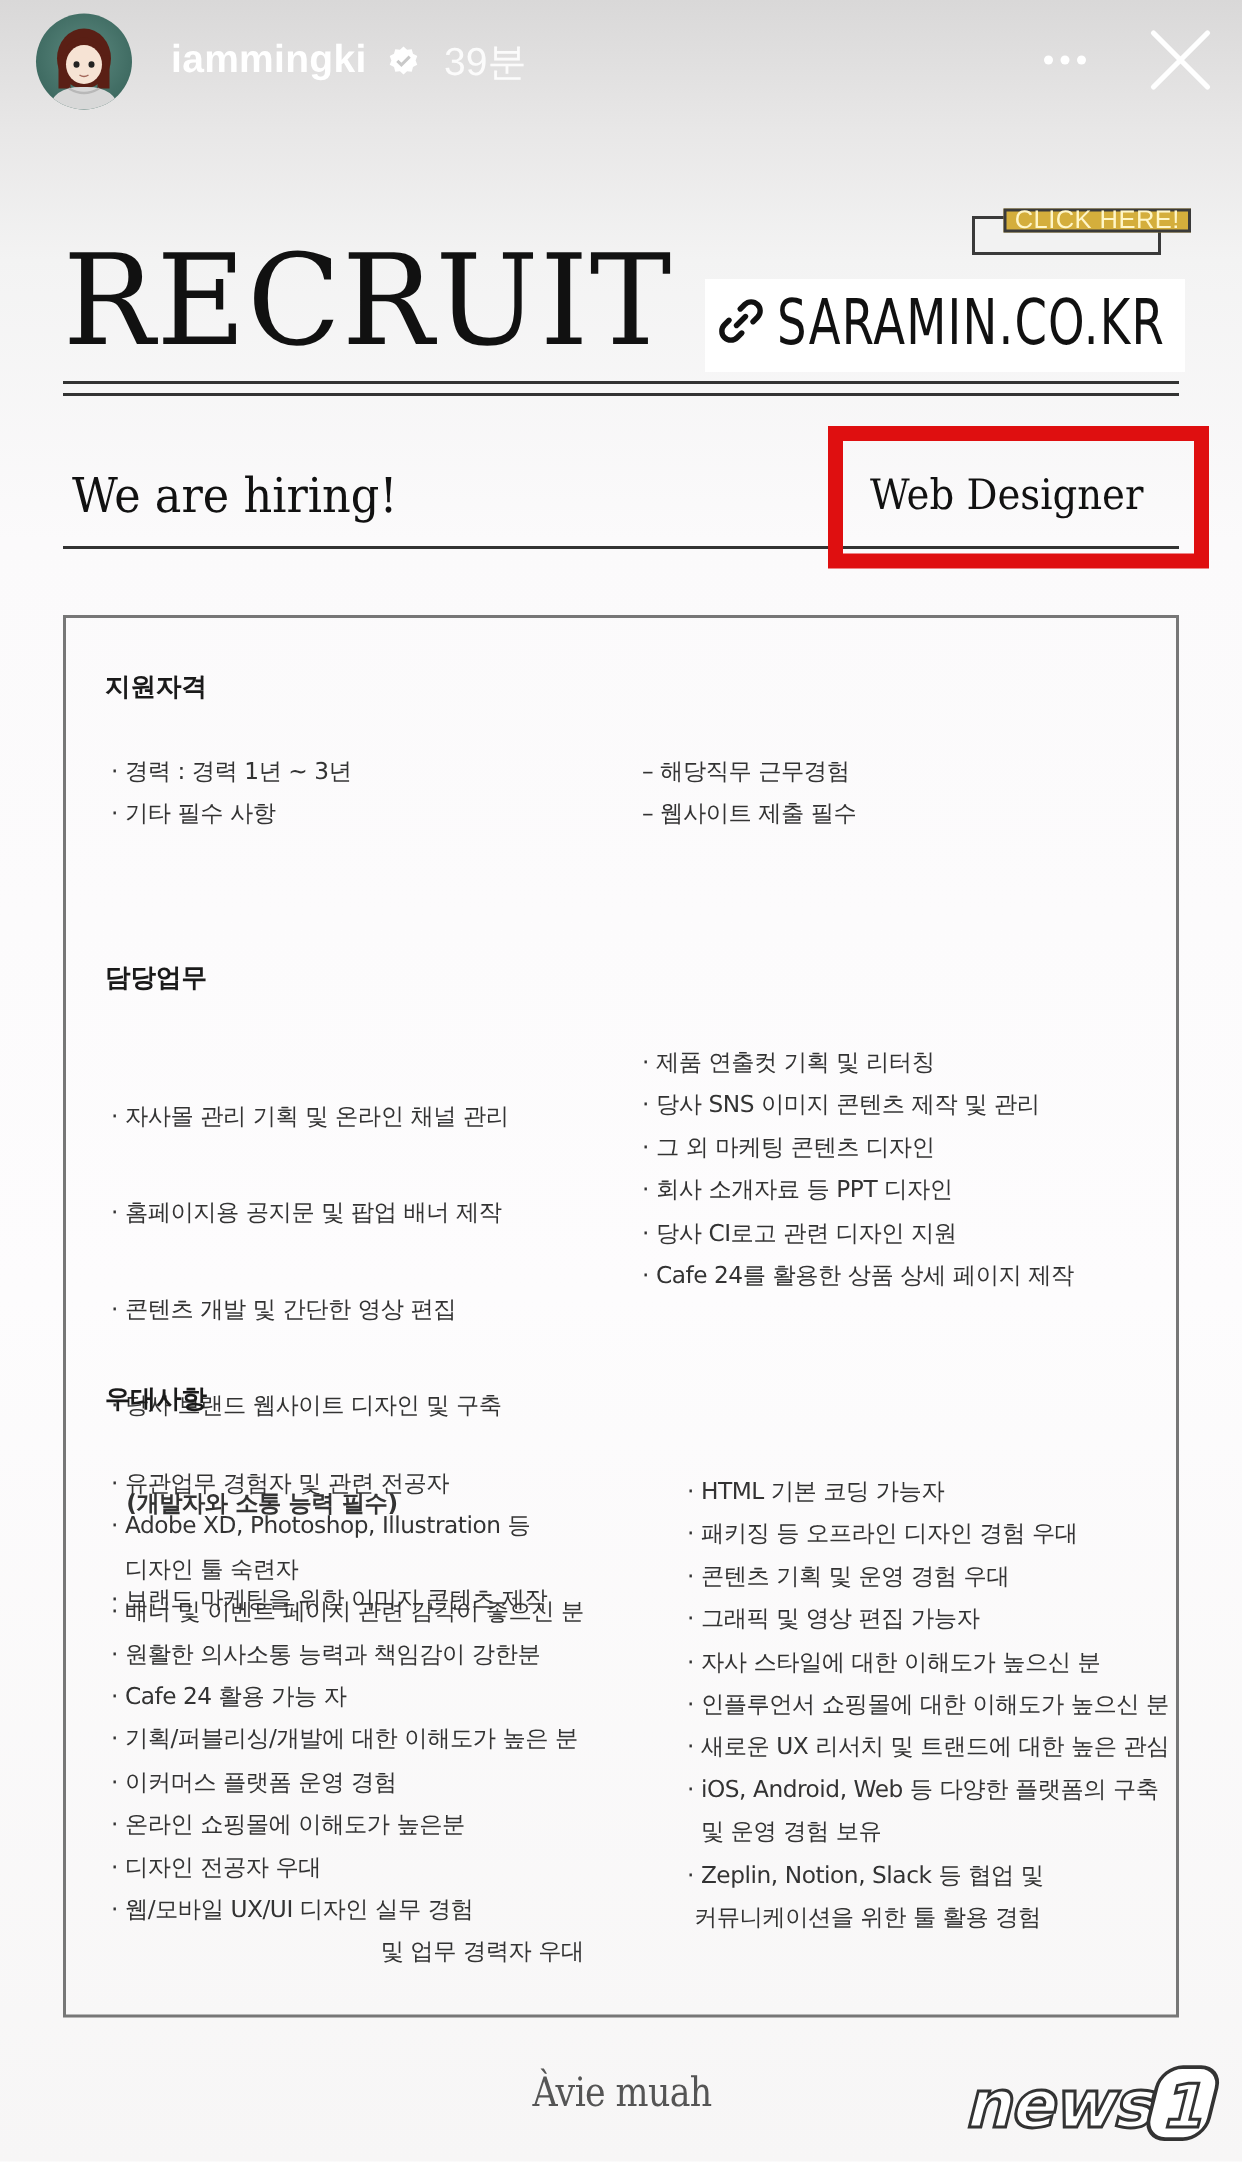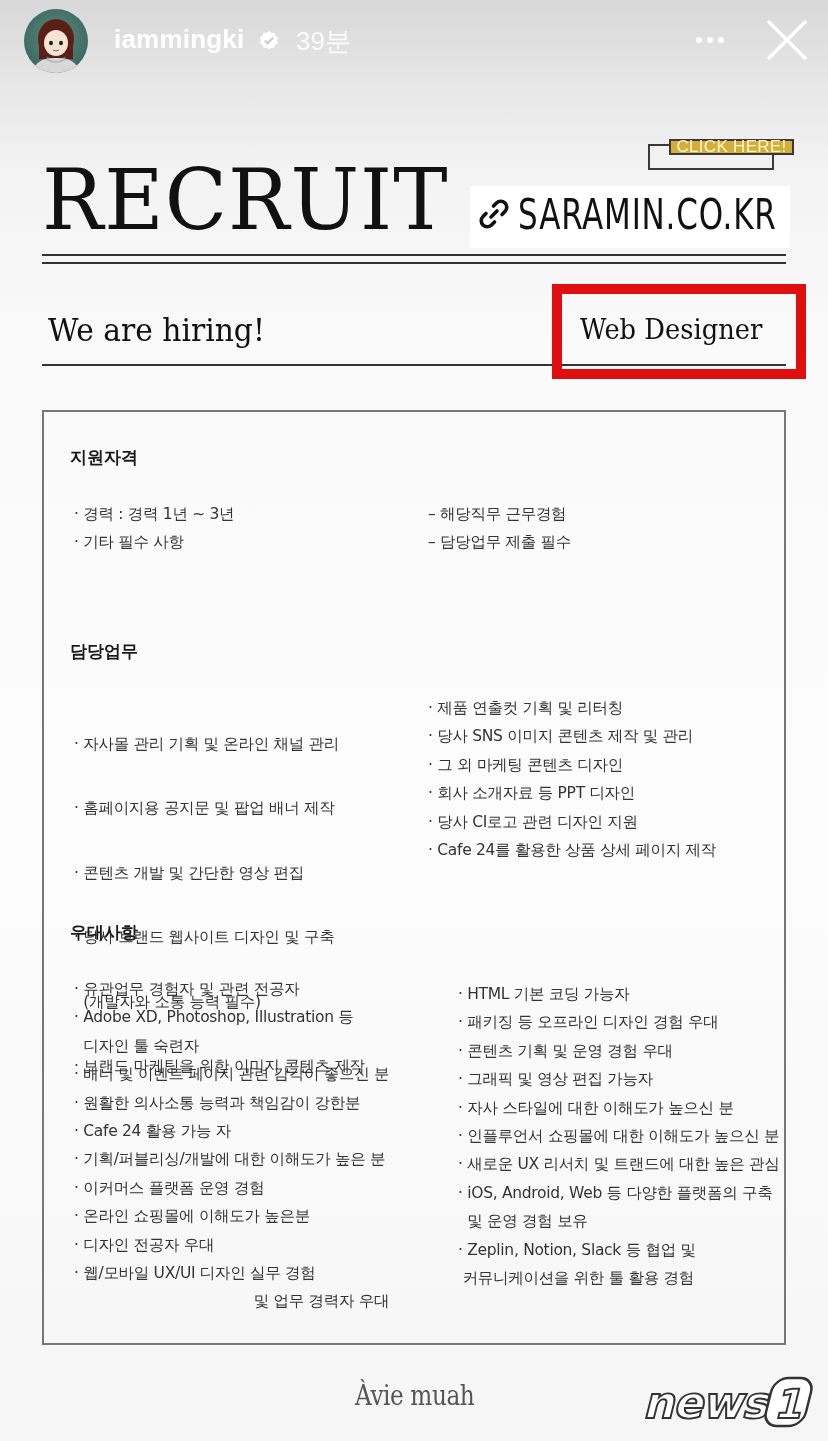--- a/index.html
+++ b/index.html
@@ -176,30 +176,30 @@
 
 <div class="content-box"></div>
 
 <div class="section-title" style="left:70px; top:446px;">지원자격</div>
 <ul class="list" style="left:74px; top:500px;">
   <li>· 경력 : 경력 1년 ~ 3년</li>
   <li>· 기타 필수 사항</li>
 </ul>
 <ul class="list" style="left:428px; top:500px;">
   <li>– 해당직무 근무경험</li>
-  <li>– 담당업무 제출 필수</li>
+  <li>– 웹사이트 제출 필수</li>
 </ul>
 
 <div class="section-title" style="left:70px; top:640px;">담당업무</div>
 <ul class="list" style="left:74px; top:694px; white-space:pre;">
   <li>· 자사몰 관리 기획 및 온라인 채널 관리</li>
   <li>· 홈페이지용 공지문 및 팝업 배너 제작</li>
   <li>· 콘텐츠 개발 및 간단한 영상 편집</li>
   <li>· 당사 브랜드 웹사이트 디자인 및 구축</li>
-  <li style="white-space:pre;">  (개발자와 소통 능력 필수)</li>
+  <li style="white-space:pre;font-weight:bold;">  (개발자와 소통 능력 필수)</li>
   <li>· 브랜드 마케팅을 위한 이미지 콘텐츠 제작</li>
 </ul>
 <ul class="list" style="left:428px; top:694px;">
   <li>· 제품 연출컷 기획 및 리터칭</li>
   <li>· 당사 SNS 이미지 콘텐츠 제작 및 관리</li>
   <li>· 그 외 마케팅 콘텐츠 디자인</li>
   <li>· 회사 소개자료 등 PPT 디자인</li>
   <li>· 당사 CI로고 관련 디자인 지원</li>
   <li>· Cafe 24를 활용한 상품 상세 페이지 제작</li>
 </ul>

